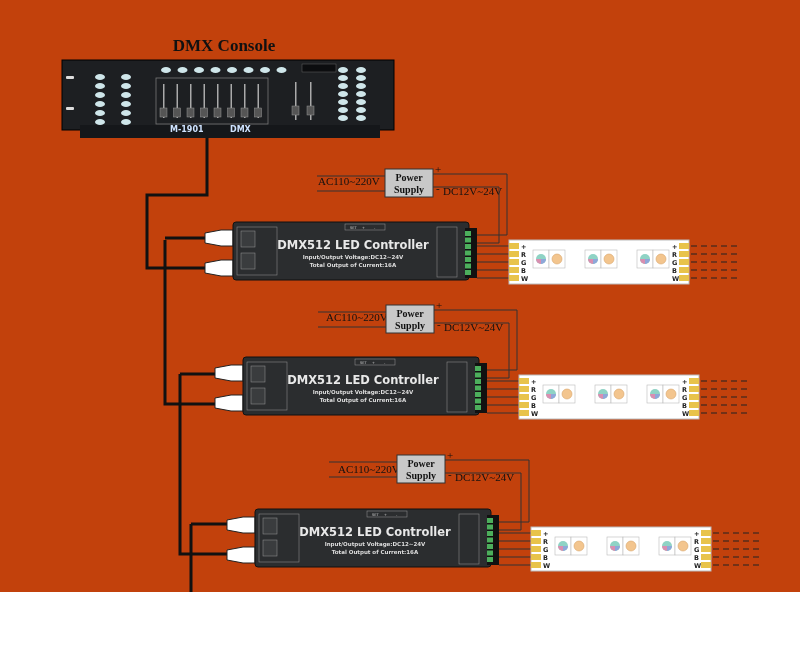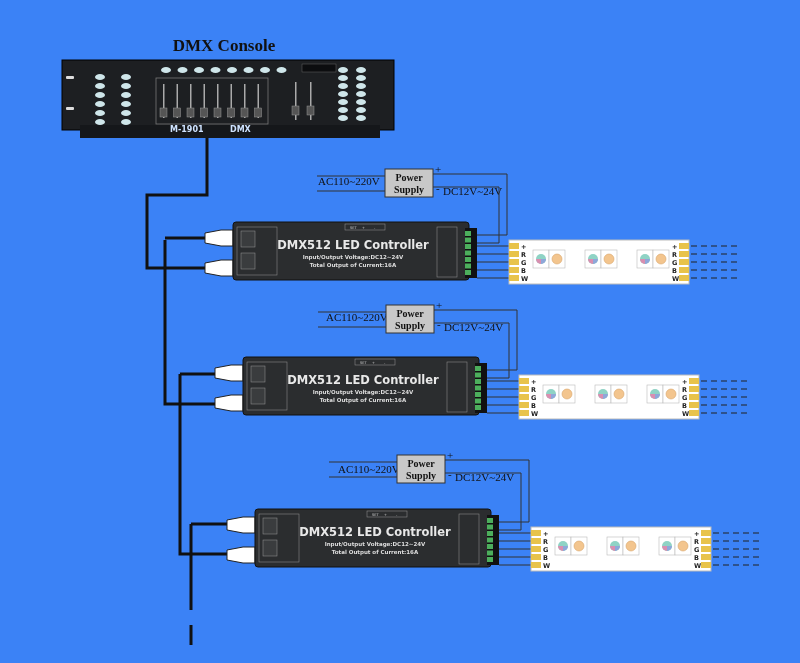--- a/index.html
+++ b/index.html
@@ -1,16 +1,16 @@
 <!DOCTYPE html>
 <html><head>
 <meta charset="utf-8">
 <style>
   html, body { margin:0; padding:0; background:#fff; }
-  #stage { position:relative; width:800px; height:663px; background:#3b82f6; overflow:hidden; font-family:"Liberation Serif", serif; }
+  #stage { position:relative; width:800px; height:592px; background:#c2410c; overflow:hidden; font-family:"Liberation Serif", serif; }
   svg { position:absolute; left:0; top:0; }
   .title { font-family:"Liberation Serif", serif; font-weight:bold; font-size:17px; fill:#111; }
   .lbl { font-family:"Liberation Serif", serif; font-size:11px; fill:#111; }
   .ps-text { font-family:"Liberation Serif", serif; font-weight:bold; font-size:10px; fill:#111; }
   .ctl-title { font-family:"DejaVu Sans", sans-serif; font-weight:bold; font-size:11.5px; fill:#e8e8e8; }
   .ctl-sub { font-family:"DejaVu Sans", sans-serif; font-weight:bold; font-size:5.5px; fill:#ddd; }
   .tiny { font-family:"DejaVu Sans", sans-serif; font-size:3.5px; fill:#ccc; }
   .pin { font-family:"DejaVu Sans", sans-serif; font-weight:bold; font-size:6.5px; fill:#222; }
   .brand { font-family:"DejaVu Sans", sans-serif; font-weight:bold; font-size:8px; fill:#cfe3ff; }
 </style>

